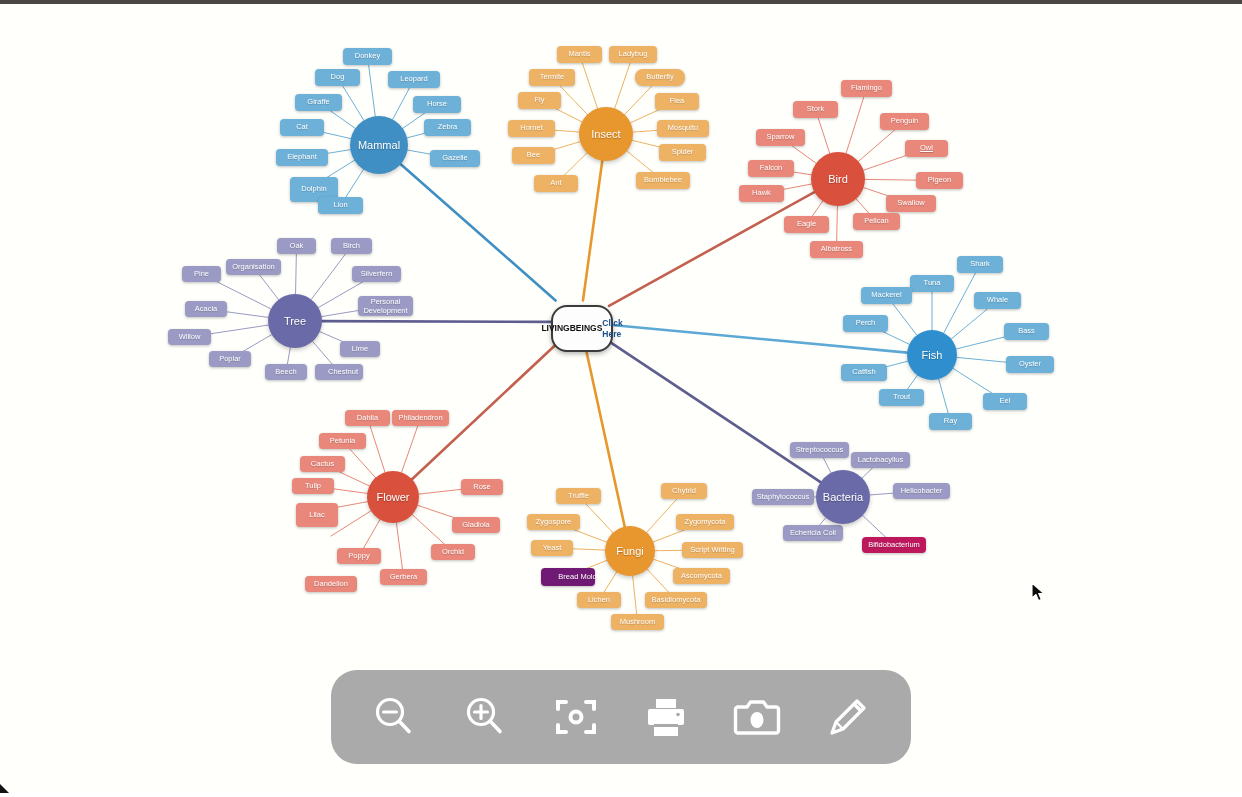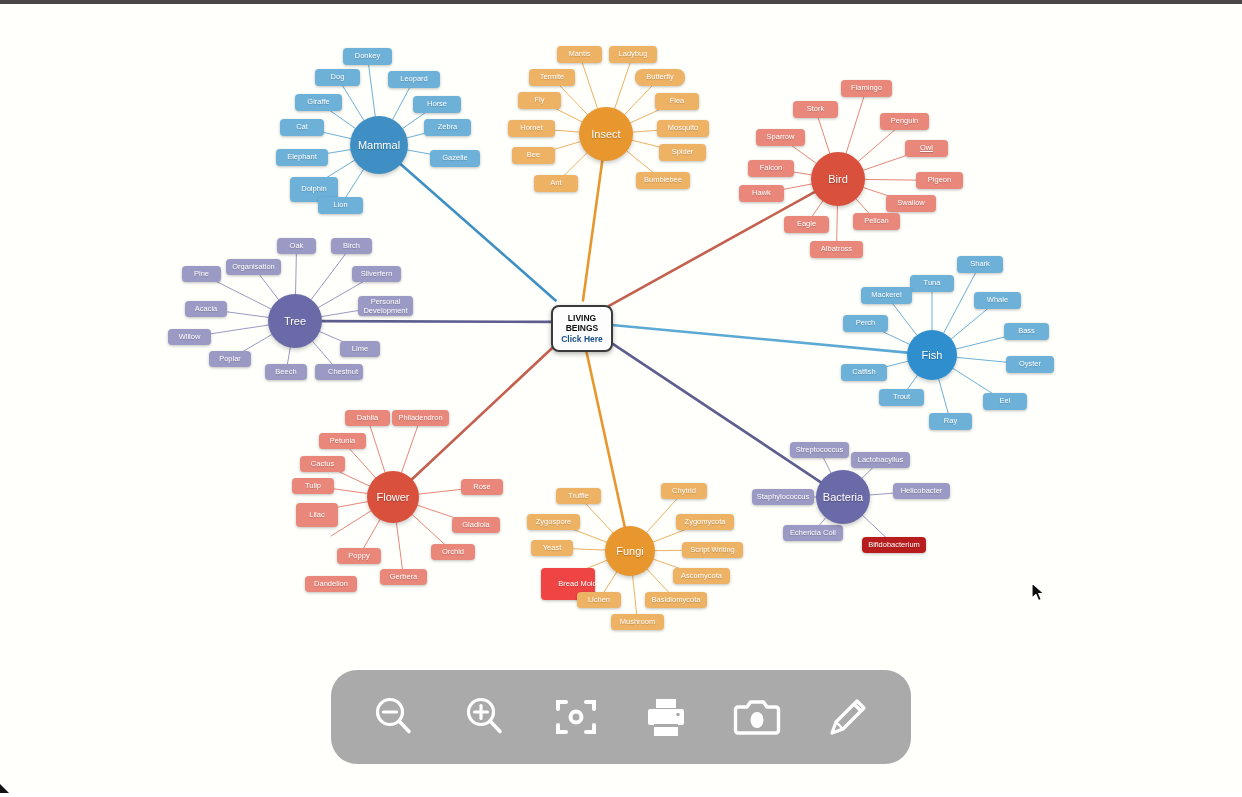--- a/index.html
+++ b/index.html
@@ -74,24 +74,23 @@
     cursor: pointer;
     text-shadow: 0 1px 1px rgba(0,0,0,0.2);
   }
   .leaf.two-line { white-space: normal; line-height: 1.25; }
 
   #root-node {
     position: absolute;
     left: 551px; top: 301px;
     width: 58px; height: 43px;
     border: 2.5px solid #3b3b3b;
-    border-radius: 8px;
+    border-radius: 16px;
     background: #fdfdfd;
     display: flex;
-    flex-direction: column;
     align-items: center;
     justify-content: center;
     font-size: 8.5px;
     font-weight: bold;
     color: #101010;
     line-height: 1.18;
     box-shadow: 0 2px 5px rgba(0,0,0,0.3);
     cursor: pointer;
     z-index: 40;
   }
@@ -465,21 +464,21 @@
       </div>
       <div class="leaf" style="left: 556px; top: 484px; width: 45px; height: 16px; background: rgb(237, 178, 100);">
         <span>Truffle</span>
       </div>
       <div class="leaf" style="left: 527px; top: 510px; width: 53px; height: 16px; background: rgb(237, 178, 100);">
         <span>Zygospore</span>
       </div>
       <div class="leaf" style="left: 531px; top: 536px; width: 42px; height: 16px; background: rgb(237, 178, 100);">
         <span>Yeast</span>
       </div>
-      <div class="leaf" style="left: 541px; top: 564px; width: 54px; height: 32px; background: #ef4444; padding-left: 24px;">
+      <div class="leaf" style="left: 541px; top: 564px; width: 54px; height: 18px; background: #701a75; padding-left: 24px;">
         <span>Bread Mold</span>
       </div>
       <div class="leaf" style="left: 577px; top: 588px; width: 44px; height: 16px; background: rgb(237, 178, 100);">
         <span>Lichen</span>
       </div>
       <div class="leaf" style="left: 611px; top: 610px; width: 53px; height: 16px; background: rgb(237, 178, 100);">
         <span>Mushroom</span>
       </div>
       <div class="leaf" style="left: 661px; top: 479px; width: 46px; height: 16px; background: rgb(237, 178, 100);">
         <span>Chytrid</span>
@@ -507,21 +506,21 @@
       </div>
       <div class="leaf" style="left: 783px; top: 521px; width: 60px; height: 16px; background: rgb(154, 154, 196);">
         <span>Echericia Coli</span>
       </div>
       <div class="leaf" style="left: 851px; top: 448px; width: 59px; height: 16px; background: rgb(154, 154, 196);">
         <span>Lactobacyllus</span>
       </div>
       <div class="leaf" style="left: 893px; top: 479px; width: 57px; height: 16px; background: rgb(154, 154, 196);">
         <span>Helicobacter</span>
       </div>
-      <div class="leaf" style="left: 862px; top: 533px; width: 64px; height: 16px; background: #b91c1c;">
+      <div class="leaf" style="left: 862px; top: 533px; width: 64px; height: 16px; background: #be185d;">
         <span>Bifidobacterium</span>
       </div>
       <div class="hub" style="left: 816px; top: 466px; width: 54px; height: 54px; background: rgb(106, 106, 168);">
         <span>Bacteria</span>
       </div>
     </div>
 
   <div id="root-node">
     <span class="rl1">LIVING</span>
     <span class="rl2">BEINGS</span>

